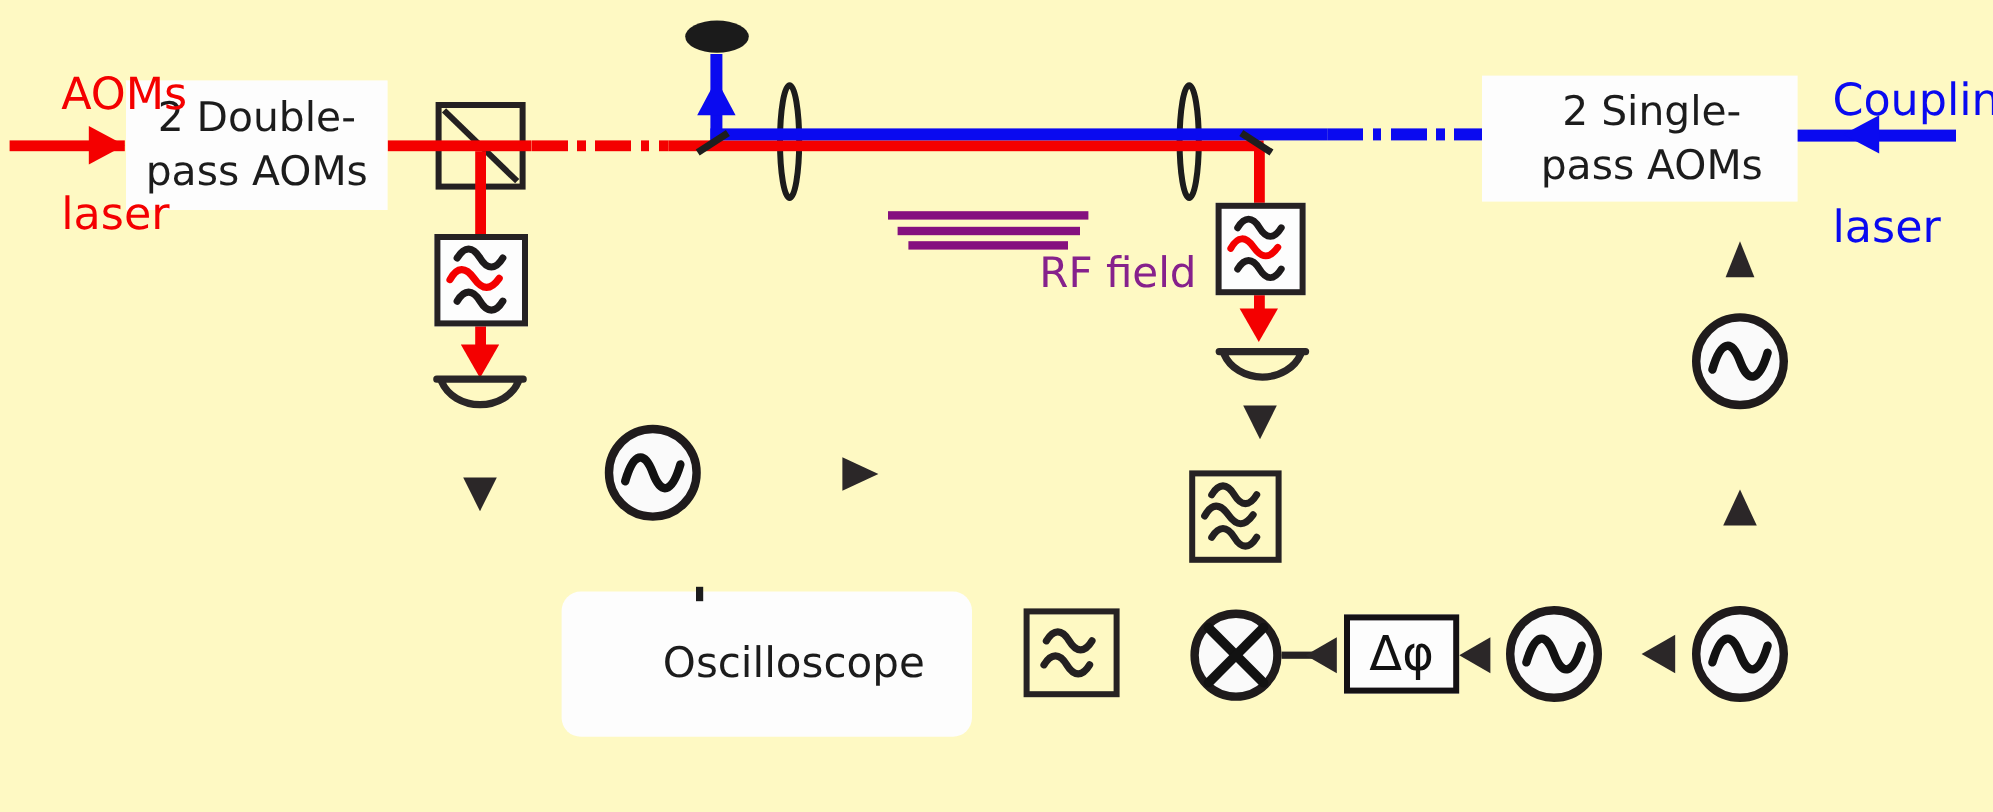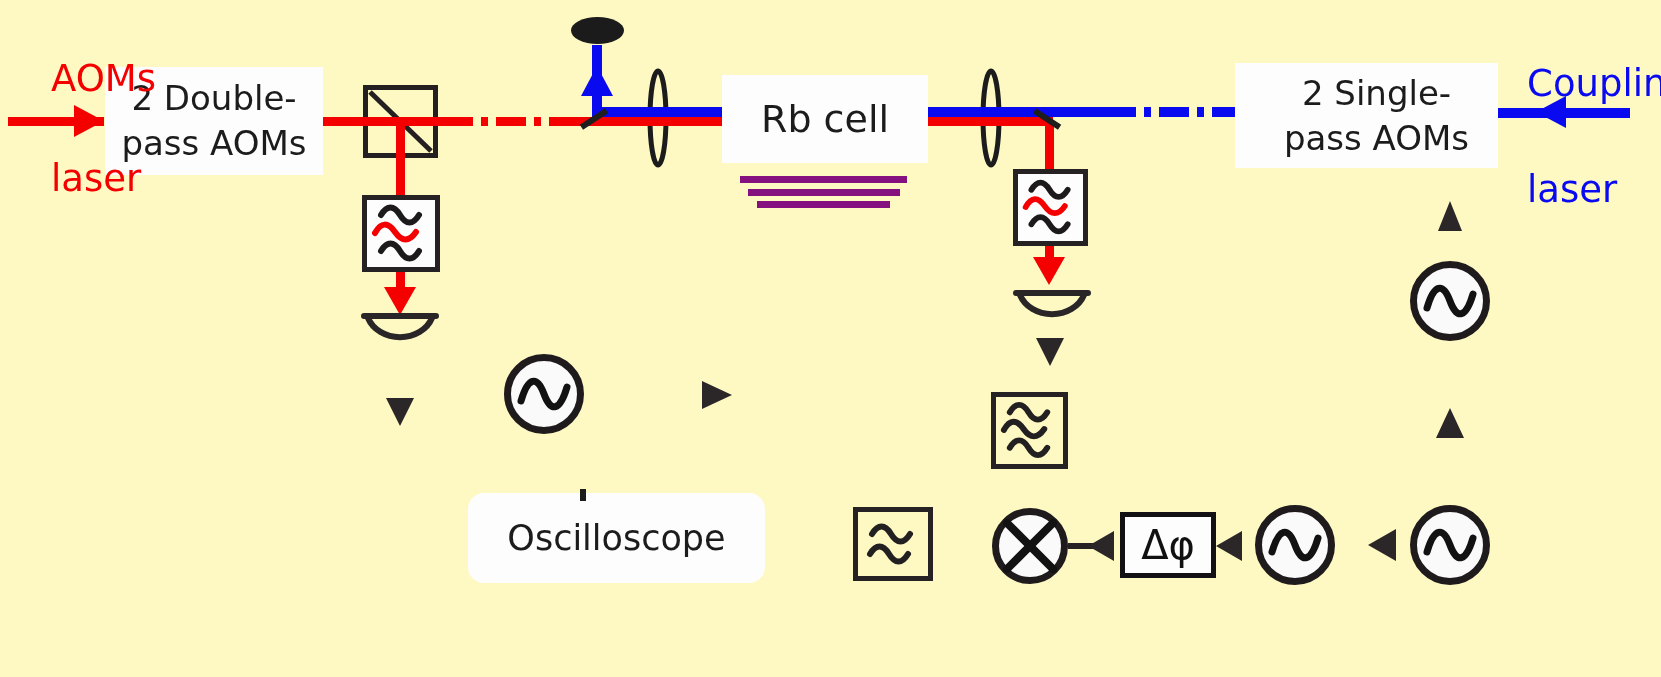--- a/index.html
+++ b/index.html
@@ -75,24 +75,21 @@
   <div class="tick" style="left:1032px;top:116px;width:30px;height:6px;transform:rotate(33deg);"></div>
 
   <div class="whitebox" style="left:105px;top:67px;width:218px;height:108px;">
     <span class="boxlabel">2 Double-</span>
     <span class="boxlabel">pass AOMs</span>
   </div>
   <div class="whitebox" style="left:1235px;top:63px;width:243px;height:105px;padding-left:20px;">
     <span class="boxlabel">2 Single-</span>
     <span class="boxlabel">pass AOMs</span>
   </div>
-  <div class="whitebox" style="left:722px;top:75px;width:206px;height:88px;">
-    <span class="boxlabel" style="font-size:38px;">Rb cell</span>
-  </div>
-  <div class="whitebox" style="left:468px;top:493px;width:297px;height:90px;border-radius:16px;">
+  <div class="whitebox" style="left:468px;top:493px;width:297px;height:121px;border-radius:16px;padding-left:45px;">
     <span class="boxlabel" style="font-size:35px;">Oscilloscope</span>
   </div>
   <div class="whitebox" style="left:1120px;top:512px;width:96px;height:66px;box-sizing:border-box;border:5px solid #141114;">
     <span class="boxlabel" style="font-size:40px;color:#111;text-align:center;">Δφ</span>
   </div>
 
   <div class="abs" style="left:571px;top:17px;width:53px;height:27px;border-radius:50%;background:#1b1b1b;z-index:6;"></div>
 
   <div class="filter lit" style="left:362px;top:195px;width:78px;height:77px;">
     <svg width="68" height="67" viewBox="0 0 68 67" style="display:block;">
@@ -156,20 +153,21 @@
       <line x1="54" y1="8" x2="8" y2="54" stroke="#121212" stroke-width="8" stroke-linecap="round"></line>
     </svg>
   </div>
   <div class="abs" style="left:1068px;top:543px;width:26px;height:6px;background:#262223;z-index:5;"></div>
 
   <div class="abs" style="left:580px;top:489px;width:6px;height:12px;background:#1c1c1c;z-index:7;"></div>
 
   <div class="purple-line" style="left:740px;top:176px;width:167px;height:7px;"></div>
   <div class="purple-line" style="left:748px;top:189px;width:152px;height:7px;"></div>
   <div class="purple-line" style="left:757px;top:201px;width:133px;height:7px;"></div>
+  <div class="lbl" style="left:866px;top:208px;font-size:35px;color:#86218c;">RF field</div>
 
   <div class="lbl" style="left:4px;top:4px;font-size:37px;line-height:50px;color:#f40000;">
     <span>AOMs</span><br>
     <span>laser</span>
   </div>
   <div class="lbl" style="left:1480px;top:4px;font-size:37px;line-height:53px;color:#0a0af0;">
     <span>Coupling</span><br>
     <span>laser</span>
   </div>
 

